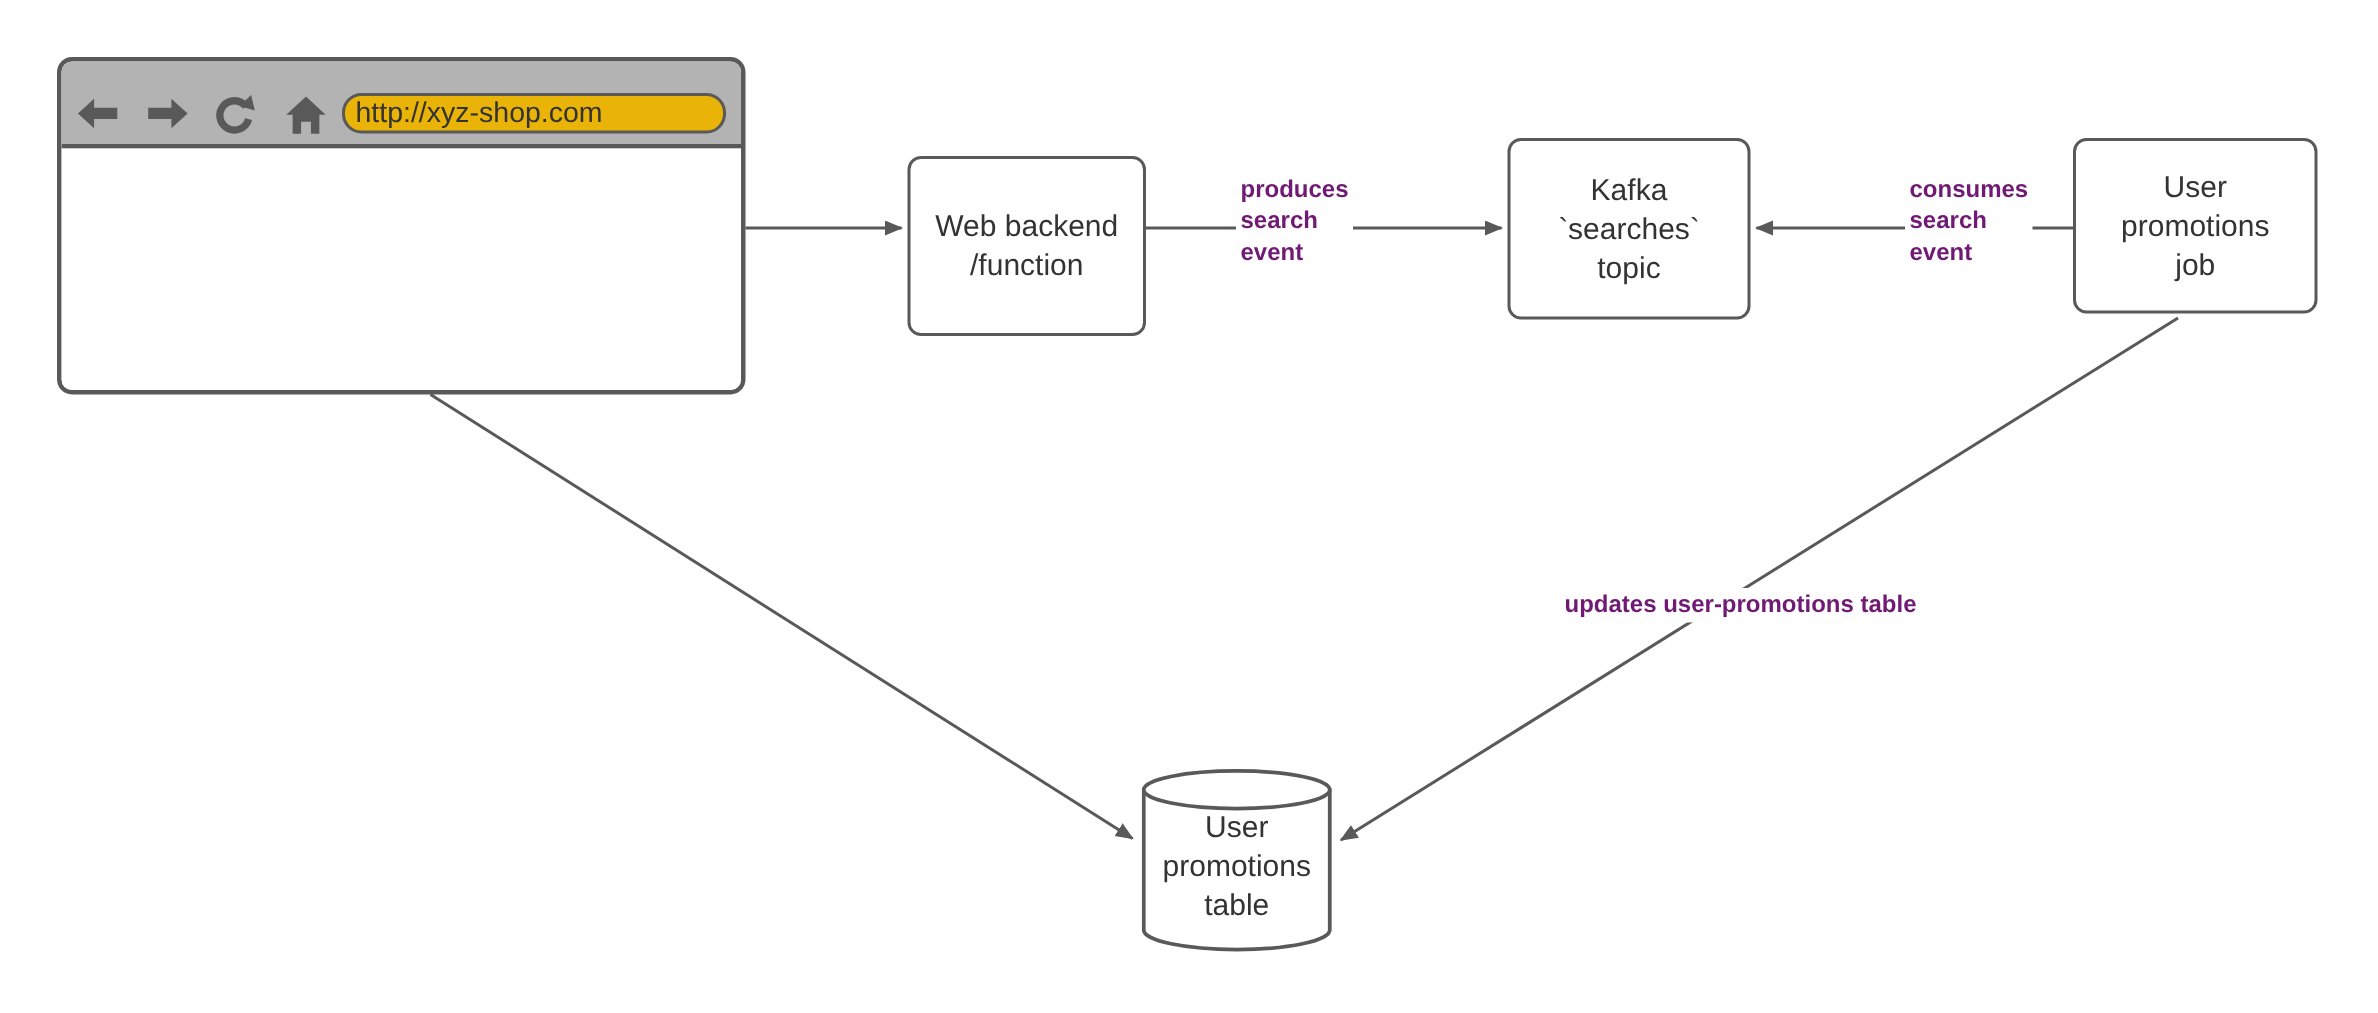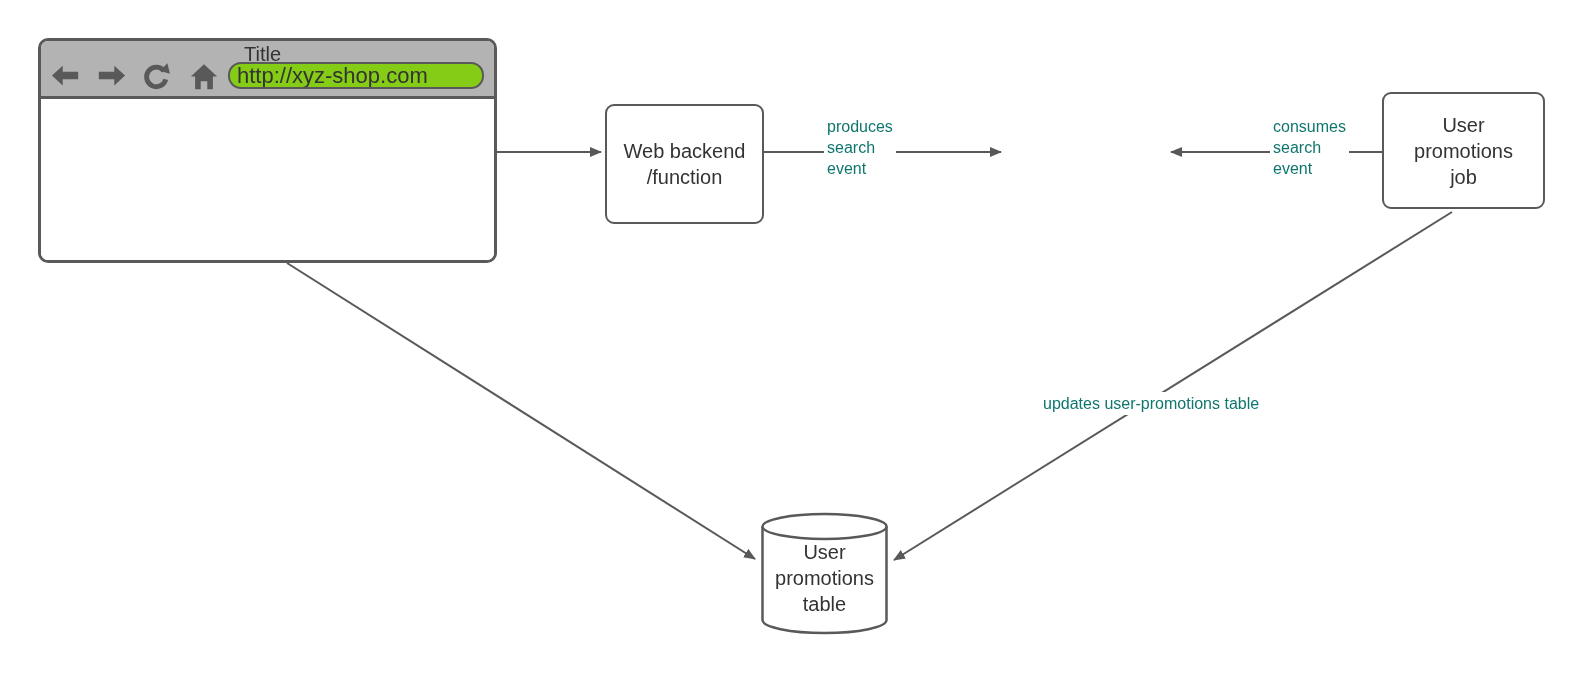--- a/index.html
+++ b/index.html
@@ -13,22 +13,22 @@
     position:absolute;box-sizing:border-box;background:#ffffff;
     border:2.5px solid #595959;border-radius:9px;
     display:flex;align-items:center;justify-content:center;
     text-align:center;color:#333333;font-size:20px;line-height:26px;
     white-space:pre-line;
   }
   #node-web-backend{left:605px;top:104px;width:159px;height:120px;}
   #node-kafka{left:1005px;top:92px;width:162px;height:121px;}
   #node-job{left:1382px;top:92px;width:163px;height:117px;}
   .edge-label{
-    position:absolute;background:#ffffff;color:#0f766e;
-    font-weight:normal;font-size:16px;line-height:21px;
+    position:absolute;background:#ffffff;color:#701a75;
+    font-weight:bold;font-size:16px;line-height:21px;
     white-space:pre-line;padding:1px 3px;
   }
   #label-produces{left:824px;top:115px;}
   #label-consumes{left:1270px;top:115px;}
   #label-loads{left:355px;top:401px;}
   #label-updates{left:1040px;top:392px;}
 
   
   #browser{
     position:absolute;left:38px;top:38px;width:459px;height:225px;
@@ -45,21 +45,21 @@
   }
   .nav-icon{position:absolute;top:21px;width:30px;height:30px;color:#595959;}
   .nav-icon svg{display:block;width:30px;height:30px;}
   #icon-back{left:10px;}
   #icon-forward{left:55px;}
   #icon-refresh{left:100px;}
   #icon-home{left:148px;}
   #url-bar{
     position:absolute;left:187px;top:21px;width:256px;height:27px;
     box-sizing:border-box;border:2.5px solid #595959;border-radius:13px;
-    background:#84cc16;font-size:22px;line-height:23px;color:#333333;
+    background:#eab308;font-size:19px;line-height:23px;color:#333333;
     padding-left:7px;overflow:hidden;white-space:nowrap;
   }
   #browser-body{position:relative;height:164px;background:#ffffff;}
 
   
   #cylinder{position:absolute;left:761px;top:512px;width:127px;height:124px;}
   #cylinder svg{display:block;}
   #cylinder-label{
     position:absolute;left:0;top:27px;width:100%;text-align:center;
     color:#333333;font-size:20px;line-height:26px;white-space:pre-line;
@@ -78,21 +78,20 @@
     </defs>
     <line class="edge" x1="497" y1="152" x2="601" y2="152" marker-end="url(#arrow)"></line>
     <line class="edge" x1="763" y1="152" x2="1001" y2="152" marker-end="url(#arrow)"></line>
     <line class="edge" x1="1382" y1="152" x2="1171" y2="152" marker-end="url(#arrow)"></line>
     <line class="edge" x1="287" y1="263" x2="755" y2="559" marker-end="url(#arrow)"></line>
     <line class="edge" x1="1452" y1="212" x2="894" y2="560" marker-end="url(#arrow)"></line>
   </svg>
 
   <div id="browser">
     <div id="browser-header">
-      <div id="browser-title">Title</div>
       <span class="nav-icon" id="icon-back">
         <svg viewBox="0 0 32 32" fill="currentColor">
           <polygon points="1,14.5 12.5,4 12.5,10.5 29,10.5 29,18.5 12.5,18.5 12.5,25"></polygon>
         </svg>
       </span>
       <span class="nav-icon" id="icon-forward">
         <svg viewBox="0 0 32 32" fill="currentColor">
           <polygon points="31,14.5 19.5,4 19.5,10.5 3,10.5 3,18.5 19.5,18.5 19.5,25"></polygon>
         </svg>
       </span>
@@ -107,20 +106,23 @@
           <path d="M16 2.5 L30 15.5 H25.5 V29 H19.5 V20.5 H12.5 V29 H6.5 V15.5 H2 Z"></path>
         </svg>
       </span>
       <div id="url-bar">http://xyz-shop.com</div>
     </div>
     <div id="browser-body"></div>
   </div>
 
   <div class="node" id="node-web-backend">Web backend
 /function</div>
+  <div class="node" id="node-kafka">Kafka
+`searches`
+topic</div>
   <div class="node" id="node-job">User
 promotions
 job</div>
 
   <div id="cylinder">
     <svg width="127" height="124" viewBox="0 0 127 124">
       <path d="M1.5 14.5 V108 A62 13 0 0 0 125.5 108 V14.5" fill="#ffffff" stroke="#595959" stroke-width="2.5"></path>
       <ellipse cx="63.5" cy="14.5" rx="62" ry="12.5" fill="#ffffff" stroke="#595959" stroke-width="2.5"></ellipse>
     </svg>
     <div id="cylinder-label">User

